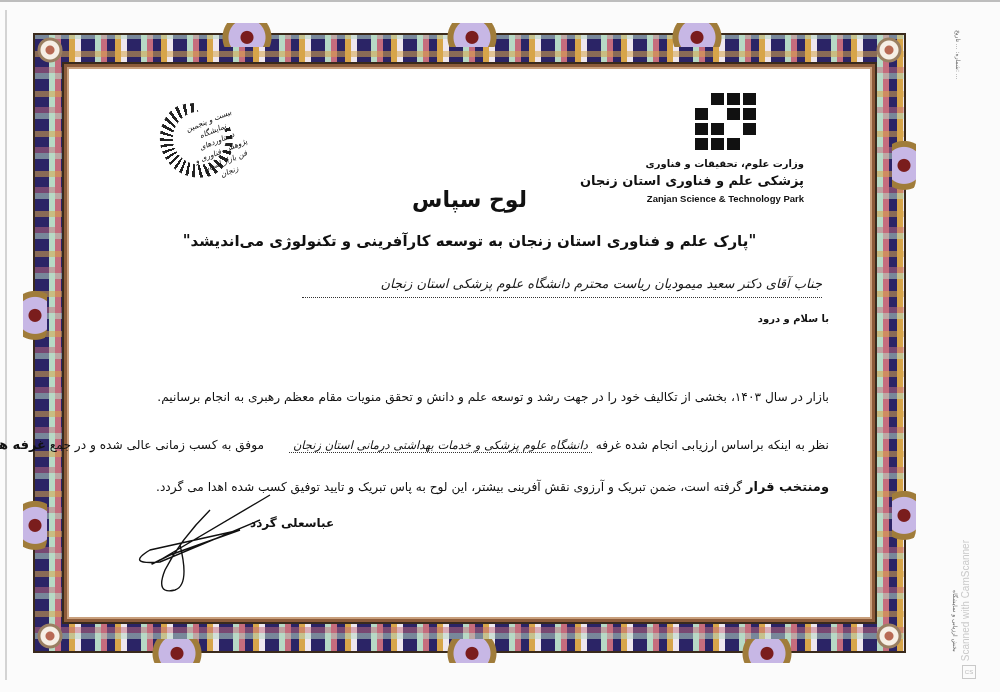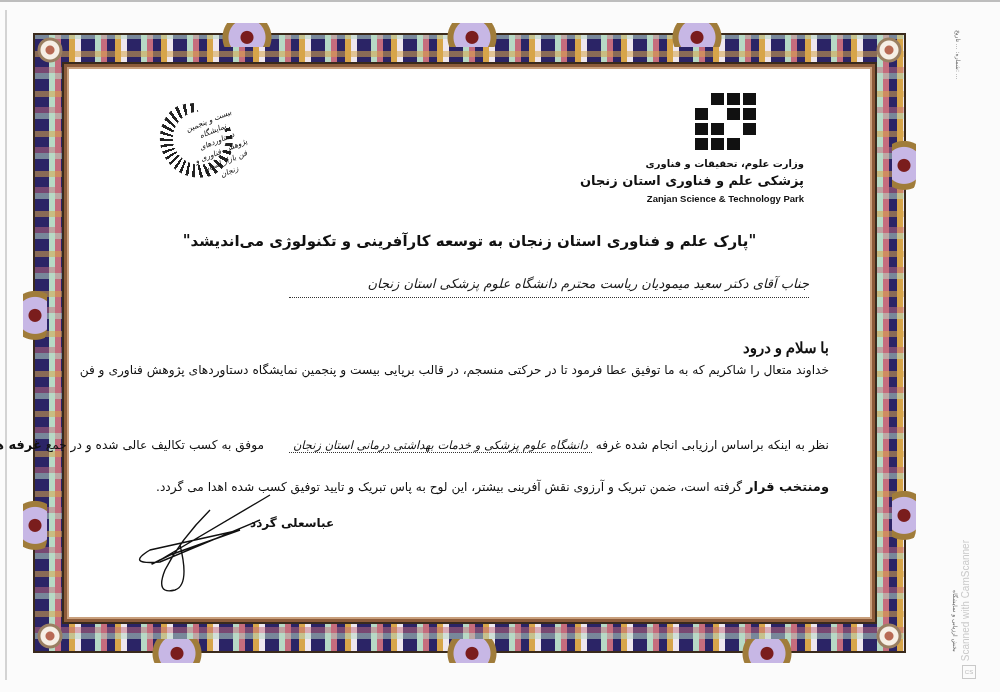--- a/index.html
+++ b/index.html
@@ -56,24 +56,24 @@
     background: repeating-conic-gradient(from 200deg, #222 0 5deg, #fff 5deg 12deg);
     -webkit-mask: radial-gradient(circle at 58% 45%, transparent 0 26px, #000 27px 39px, transparent 40px);
             mask: radial-gradient(circle at 58% 45%, transparent 0 26px, #000 27px 39px, transparent 40px);
   }
   .logo-left .cut { position:absolute; left:46px; top:0; width:50px; height:30px; background:#fff; transform:rotate(-18deg); }
   .logo-left .caption { position:absolute; left:36px; top:18px; width:60px; font-size:7.5px; line-height:11px; transform:rotate(-22deg); text-align:center; font-style:italic; }
 
   .title { position:absolute; left:0; right:0; top:122px; text-align:center; font-size:22px; font-weight:bold; }
   .motto { position:absolute; left:0; right:0; top:167px; text-align:center; font-size:15px; font-weight:bold; }
 
-  .recipient { position:absolute; right:65px; top:208px; width:520px; height:24px; border-bottom:1.5px dotted #333; }
+  .recipient { position:absolute; right:52px; top:208px; width:520px; height:24px; border-bottom:1.5px dotted #333; }
   .recipient span { font-family:"DejaVu Serif", serif; font-style:italic; font-size:13px; color:#1a1a1a; letter-spacing:-.5px; }
 
-  .greeting { position:absolute; right:45px; top:274px; font-size:15px; font-weight:bold;font-family:Liberation Serif, serif; }
+  .greeting { position:absolute; right:45px; top:248px; font-size:10px; font-weight:bold; }
   .para { position:absolute; right:45px; font-size:12.2px; white-space:nowrap; }
   .p1 { top:298px; } .p2 { top:325px; } .p3 { top:372px; } .p4 { top:414px; }
   .bold { font-weight:bold; font-size:13px; }
   .hand { font-family:"DejaVu Serif", serif; font-style:italic; font-size:11.5px; border-bottom:1.5px dotted #333; padding:0 4px;margin-left:21px; }
   .hand-over { position:absolute; left:180px; top:352px; width:190px; height:18px; font-family:"DejaVu Serif", serif; font-style:italic; font-size:11px; transform:rotate(-8deg); }
 
   .sign-name { position:absolute; left:185px; top:451px; font-size:12px; font-weight:bold; }
   .sign-title { position:absolute; left:85px; top:491px; font-size:12.5px; font-weight:bold; white-space:nowrap; }
   .signature { position:absolute; left:55px; top:425px; width:170px; height:110px; }
 
@@ -126,38 +126,39 @@
     <div class="park-fa">پزشکی علم و فناوری استان زنجان</div>
     <div class="park-en">Zanjan Science &amp; Technology Park</div>
   </div>
 
   <div class="logo-left">
     <div class="ring"></div>
     <div class="cut"></div>
     <div class="caption">بیست و پنجمین نمایشگاه دستاوردهای پژوهش، فناوری و فن بازار استان زنجان</div>
   </div>
 
+  <div class="title">لوح سپاس</div>
   <div class="motto">"پارک علم و فناوری استان زنجان به توسعه کارآفرینی و تکنولوژی می‌اندیشد"</div>
 
   <div class="recipient">
     <span>جناب آقای دکتر سعید میمودیان ریاست محترم دانشگاه علوم پزشکی استان زنجان</span>
   </div>
 
   <div class="greeting">با سلام و درود</div>
 
-  <div class="para p1">خداوند متعال را شاکریم که به ما توفیق عطا فرمود تا در حرکتی منسجم، در قالب برپایی بیست و پنجمین نمایشگاه دستاوردهای پژوهش فناوری و فن</div>
+  <div class="para p2">بازار در سال ۱۴۰۳، بخشی از تکالیف خود را در جهت رشد و توسعه علم و دانش و تحقق منویات مقام معظم رهبری به انجام برسانیم.</div>
 
   <div class="hand-over"></div>
 
   <div class="para p3">
     <span>نظر به اینکه براساس ارزیابی انجام شده غرفه</span>
     <span> </span>
     <span class="hand">دانشگاه علوم پزشکی و خدمات بهداشتی درمانی استان زنجان</span>
     <span> </span>
-    <span>موفق به کسب تکالیف عالی شده و در جمع</span>
+    <span>موفق به کسب زمانی عالی شده و در جمع</span>
     <span> </span>
     <span class="bold">غرفه های برتر</span>
   </div>
 
   <div class="para p4">
     <span class="bold">ومنتخب قرار</span>
     <span> </span>
     <span>گرفته است، ضمن تبریک و آرزوی نقش آفرینی بیشتر، این لوح به پاس تبریک و تایید توفیق کسب شده اهدا می گردد.</span>
   </div>
 

